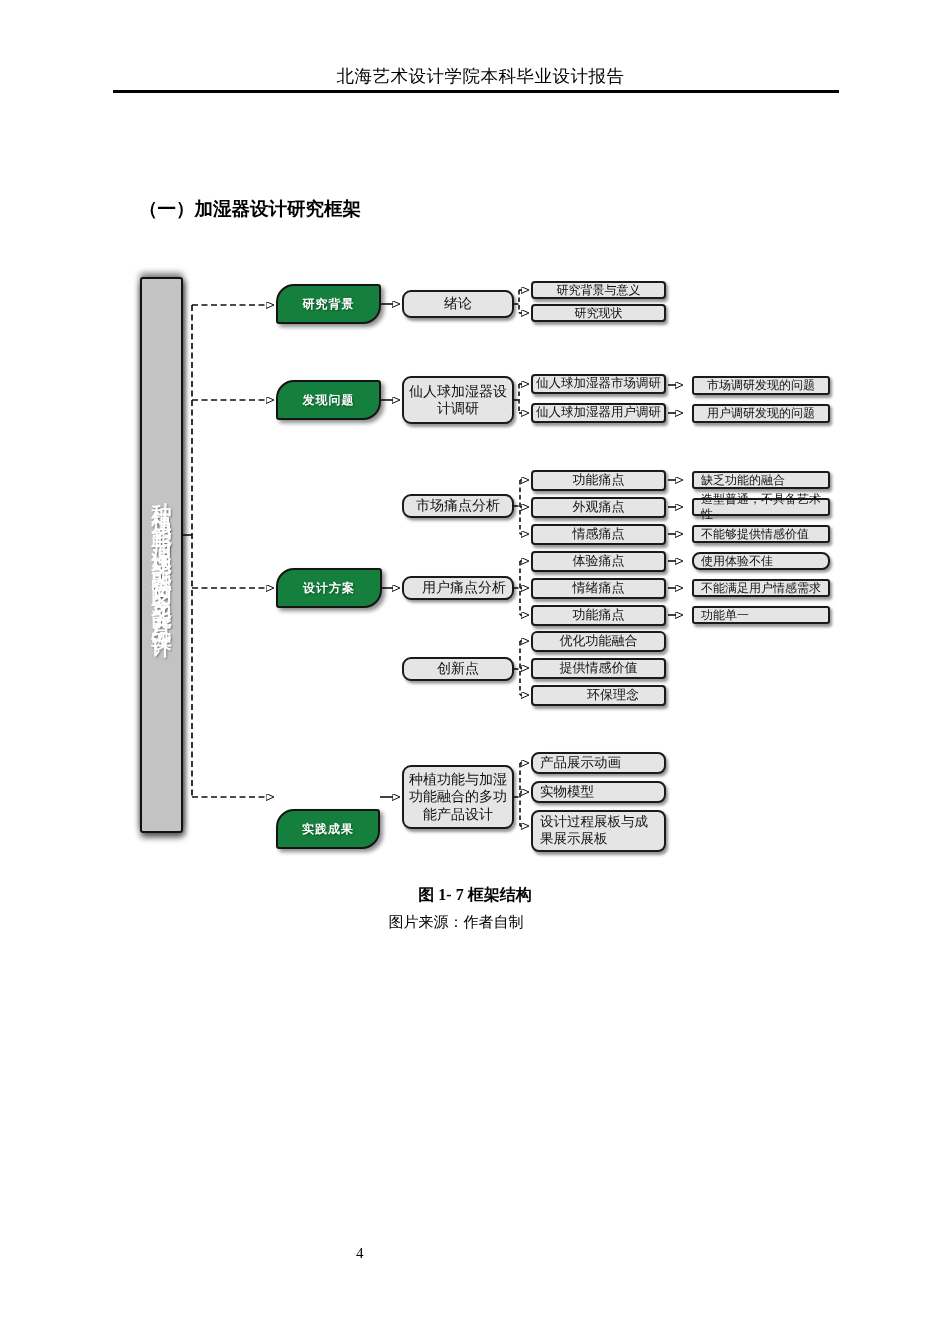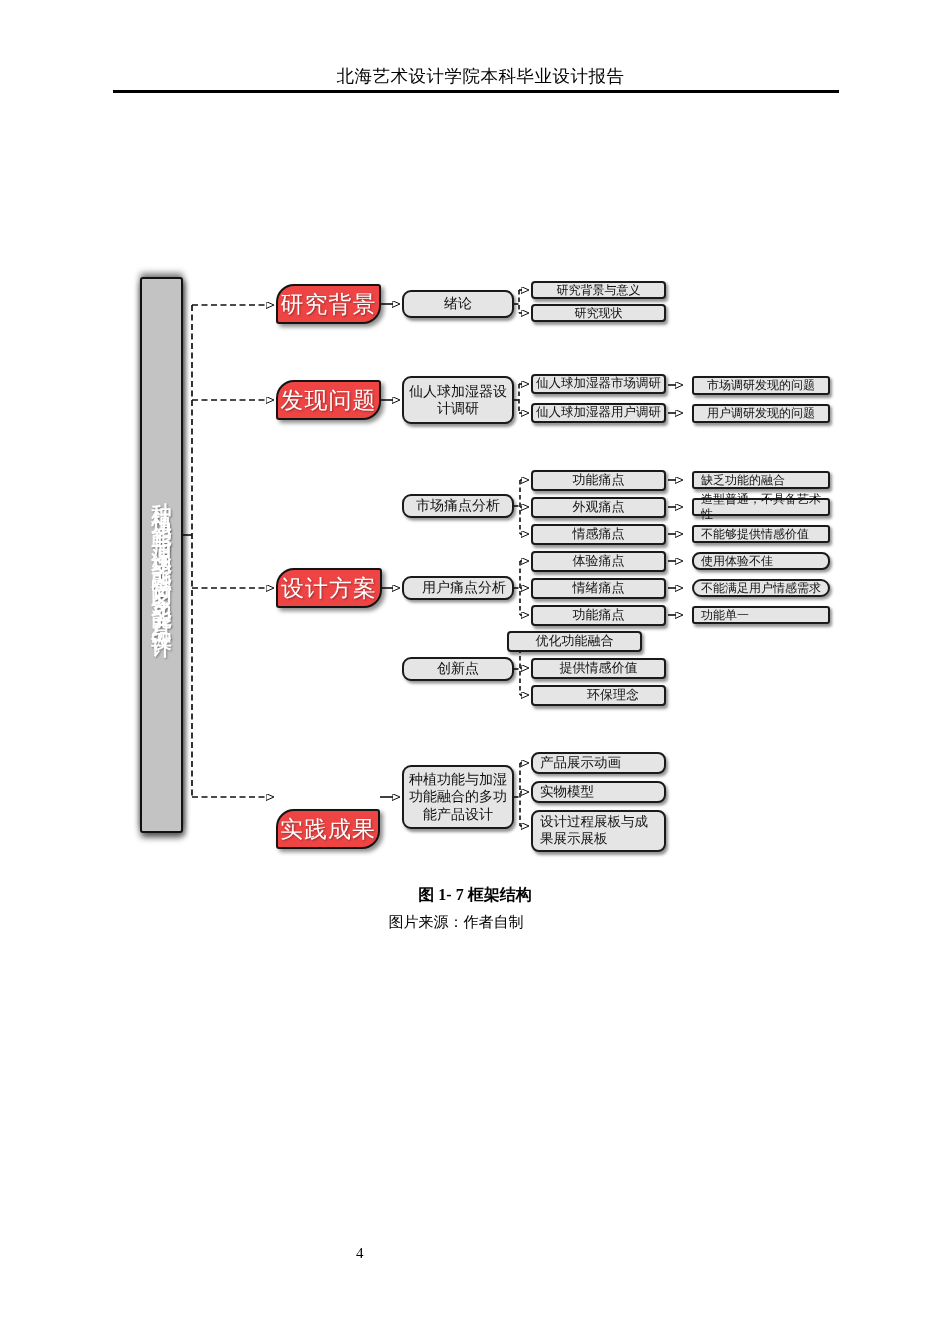--- a/index.html
+++ b/index.html
@@ -32,38 +32,39 @@
           background:#e5e5e5; border:2px solid #1a1a1a; color:#111; text-align:center;
           box-shadow:2px 2.5px 3px rgba(0,0,0,.42); line-height:1.25; }
   .b-root {
     writing-mode:vertical-rl; text-orientation:upright;
     font-size:20px; font-weight:bold; color:#fff; letter-spacing:7.5px;
     background:#c3c3c3; border:2.6px solid #111; border-radius:3px;
     text-shadow:1px 1px 2px rgba(0,0,0,.35); padding-top:6px;
     box-shadow:0 -4px 6px rgba(0,0,0,.5), 0 5px 6px rgba(0,0,0,.45), 3px 3px 5px rgba(0,0,0,.35);
   }
   .b-l1 {
-    font-size:23px; font-weight:normal; color:#fff; letter-spacing:1px;
-    background:#ef4444; border:2.6px solid #141414; border-radius:18px 3px 18px 3px;
+    font-size:12px; font-weight:bold; color:#fff; letter-spacing:1px;
+    background:#15803d; border:2.6px solid #141414; border-radius:18px 3px 18px 3px;
     text-shadow:1px 1px 2px rgba(0,0,0,.38);
     box-shadow:3px 3px 4px rgba(0,0,0,.45);
   }
   .b-l2 { font-size:14px; border-radius:9px; border-width:2.3px; }
   .b-l3 { font-size:13px; border-radius:4px; }
   .b-l4 { font-size:12px; border-radius:3px; padding:0 5px;margin-left:7px; }
   .la { justify-content:flex-start; text-align:left; padding:0 7px; }
   .rnd { border-radius:8px; font-size:13.5px; }
 </style>
 </head>
 <body>
 
 <div class="page">
 
   <div class="hdr-title">北海艺术设计学院本科毕业设计报告</div>
   <div class="hdr-rule"></div>
+  <h2 class="sec-heading">（一）加湿器设计研究框架</h2>
 
   <div class="diagram">
     <svg class="connectors" width="950" height="1344" viewBox="0 0 950 1344">
       <defs>
         <marker id="arw" markerWidth="10" markerHeight="9" refX="1" refY="3.5" orient="auto" markerUnits="userSpaceOnUse">
           <path d="M0,0 L8,3.5 L0,7 Z" fill="#111" stroke="none"></path>
         </marker>
       </defs>
 
       <path class="s" d="M183,535 H192"></path>
@@ -139,33 +140,33 @@
     <div class="nbox b-l3" style="left:531px;top:281px;width:135px;height:18px;font-size:12px;">研究背景与意义</div>
     <div class="nbox b-l3" style="left:531px;top:304px;width:135px;height:18px;font-size:12px;">研究现状</div>
     <div class="nbox b-l3" style="left:531px;top:374px;width:135px;height:20px;font-size:12.5px;">仙人球加湿器市场调研</div>
     <div class="nbox b-l3" style="left:531px;top:403px;width:135px;height:20px;font-size:12.5px;">仙人球加湿器用户调研</div>
     <div class="nbox b-l3" style="left:531px;top:470px;width:135px;height:21px;">功能痛点</div>
     <div class="nbox b-l3" style="left:531px;top:497px;width:135px;height:21px;">外观痛点</div>
     <div class="nbox b-l3" style="left:531px;top:524px;width:135px;height:21px;">情感痛点</div>
     <div class="nbox b-l3" style="left:531px;top:551px;width:135px;height:21px;">体验痛点</div>
     <div class="nbox b-l3" style="left:531px;top:578px;width:135px;height:21px;">情绪痛点</div>
     <div class="nbox b-l3" style="left:531px;top:605px;width:135px;height:21px;">功能痛点</div>
-    <div class="nbox b-l3" style="left:507px;top:631px;width:135px;height:21px;">优化功能融合</div>
+    <div class="nbox b-l3" style="left:531px;top:631px;width:135px;height:21px;border-radius:6px;">优化功能融合</div>
     <div class="nbox b-l3" style="left:531px;top:658px;width:135px;height:21px;">提供情感价值</div>
     <div class="nbox b-l3" style="left:531px;top:685px;width:135px;height:21px;padding-left:29px;">环保理念</div>
     <div class="nbox b-l3 la rnd" style="left:531px;top:752px;width:135px;height:22px;">产品展示动画</div>
     <div class="nbox b-l3 la rnd" style="left:531px;top:781px;width:135px;height:22px;">实物模型</div>
     <div class="nbox b-l3 la rnd" style="left:531px;top:810px;width:135px;height:42px;">设计过程展板与成果展示展板</div>
 
     <div class="nbox b-l4" style="left:685px;top:376px;width:138px;height:19px;justify-content:center;">市场调研发现的问题</div>
     <div class="nbox b-l4" style="left:685px;top:404px;width:138px;height:19px;justify-content:center;">用户调研发现的问题</div>
     <div class="nbox b-l4 la" style="left:685px;top:471px;width:138px;height:18px;">缺乏功能的融合</div>
     <div class="nbox b-l4 la" style="left:685px;top:498px;width:138px;height:18px;">造型普通，不具备艺术性</div>
     <div class="nbox b-l4 la" style="left:685px;top:525px;width:138px;height:18px;">不能够提供情感价值</div>
     <div class="nbox b-l4 la" style="left:685px;top:552px;width:138px;height:18px;border-radius:8px;">使用体验不佳</div>
-    <div class="nbox b-l4 la" style="left:685px;top:579px;width:138px;height:18px;border-radius:9px;">不能满足用户情感需求</div>
+    <div class="nbox b-l4 la" style="left:685px;top:579px;width:138px;height:18px;">不能满足用户情感需求</div>
     <div class="nbox b-l4 la" style="left:685px;top:606px;width:138px;height:18px;">功能单一</div>
   </div>
 
   <div class="fig-caption">图 1- 7 框架结构</div>
   <div class="fig-source">图片来源：作者自制</div>
   <div class="page-num">4</div>
 </div>
 
 </body></html>

